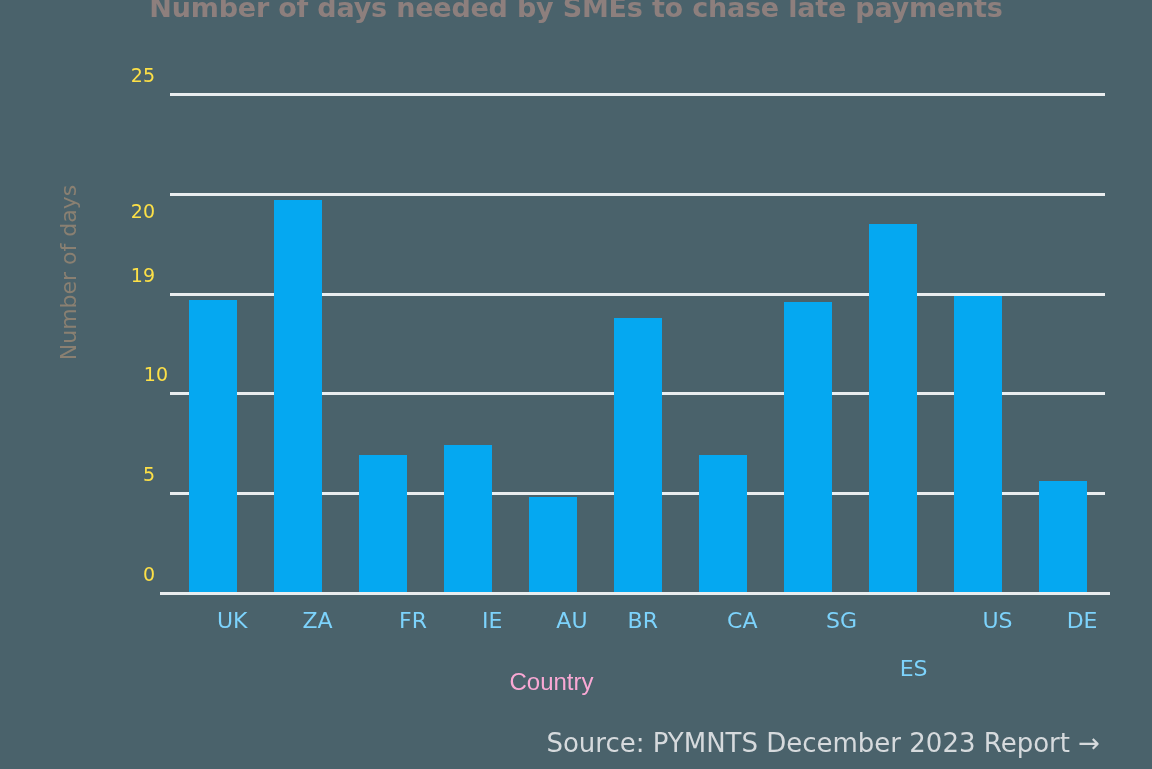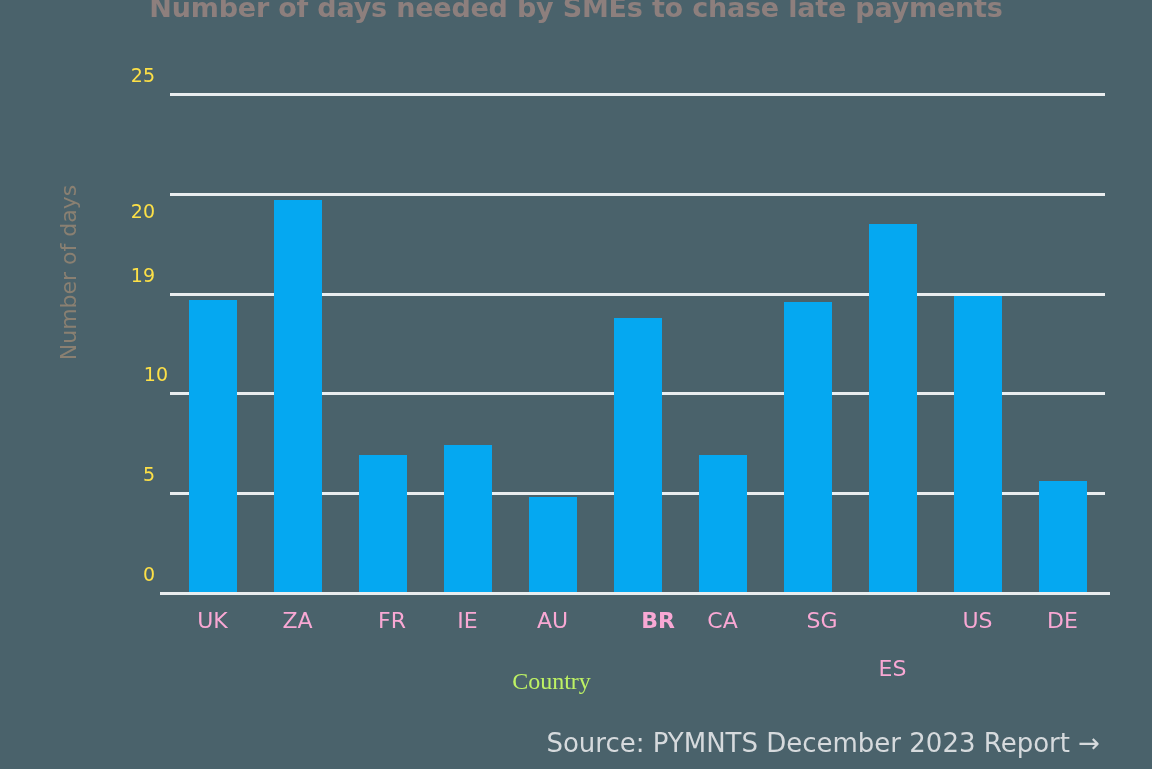--- a/index.html
+++ b/index.html
@@ -81,34 +81,34 @@
     color: #8a8072;
     transform: rotate(-90deg);
     transform-origin: center center;
     font-family: "DejaVu Sans", sans-serif;
   }
   
   .xtick-label {
     position: absolute;
     top: 608px;
     width: 70px;
-    text-align: center;
+    text-align: right;
     font-size: 22px;
-    color: #f9a8d4;
+    color: #7dd3fc;
     font-family: "DejaVu Sans", sans-serif;
   }
   #xlabel {
     position: absolute;
     left: 0;
     top: 668px;
     width: 1103px;
     text-align: center;
     font-size: 24px;
-    color: #bef264;
-    font-family: Liberation Serif, serif;
+    color: #f9a8d4;
+    font-family: Liberation Sans, sans-serif;
   }
   
   #source-note {
     position: absolute;
     right: 52px;
     top: 728px;
     font-size: 26px;
     color: #d6dadd;
     white-space: nowrap;
     font-family: "DejaVu Sans", sans-serif;
@@ -155,21 +155,21 @@
       <div class="ytick-label" style="left: 95px; top: 263.7px;">19</div>
       <div class="ytick-label" style="left: 95px; top: 163.933px; margin-top: 36px;">20</div>
       <div class="ytick-label" style="left: 95px; top: 64.1667px;">25</div>
     </div>
   <div id="xtick-labels">
       <div class="xtick-label" style="left: 177.5px;">UK</div>
       <div class="xtick-label" style="left: 262.5px;">ZA</div>
       <div class="xtick-label" style="left: 357px;">FR</div>
       <div class="xtick-label" style="left: 432.5px;">IE</div>
       <div class="xtick-label" style="left: 517.5px;">AU</div>
-      <div class="xtick-label" style="left: 623px; font-weight: bold;">BR</div>
+      <div class="xtick-label" style="left: 588px;">BR</div>
       <div class="xtick-label" style="left: 687.5px;">CA</div>
       <div class="xtick-label" style="left: 787px;">SG</div>
       <div class="xtick-label" style="left: 857.5px; margin-top: 48px;">ES</div>
       <div class="xtick-label" style="left: 942.5px;">US</div>
       <div class="xtick-label" style="left: 1027.5px;">DE</div>
     </div>
 
   <div id="xlabel">Country</div>
 
   <div id="source-note">Source: PYMNTS December 2023 Report →</div>

